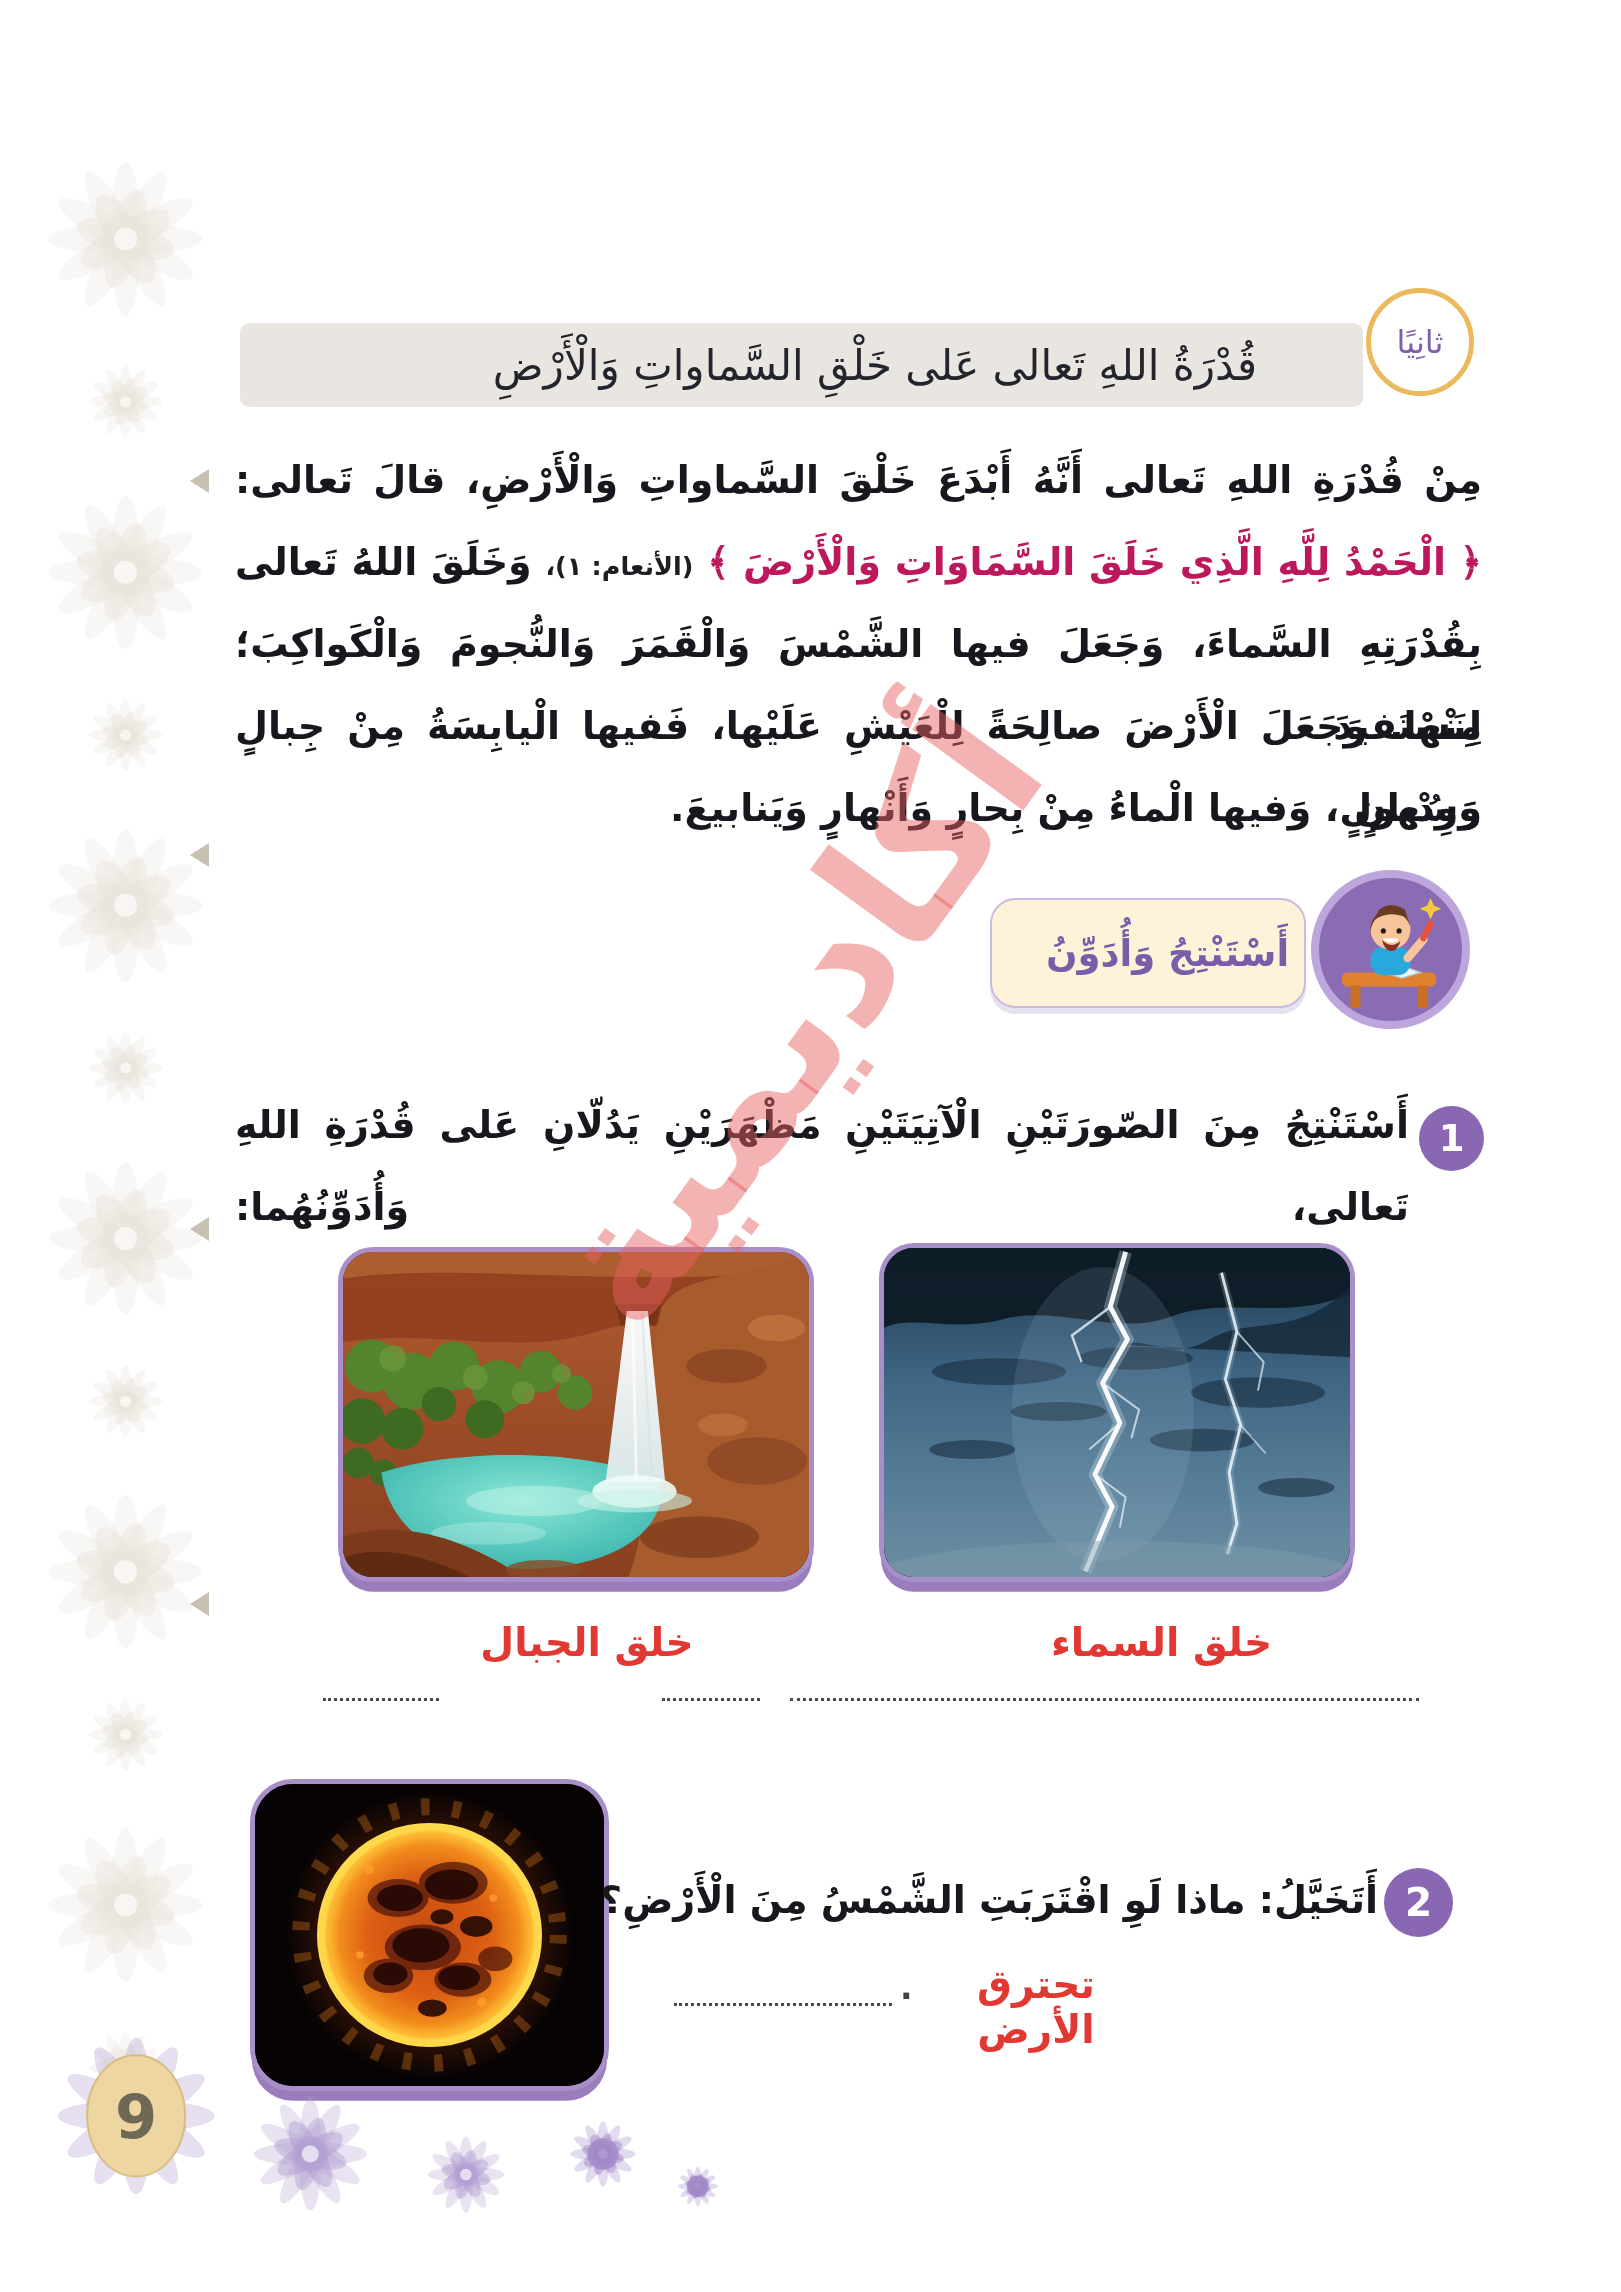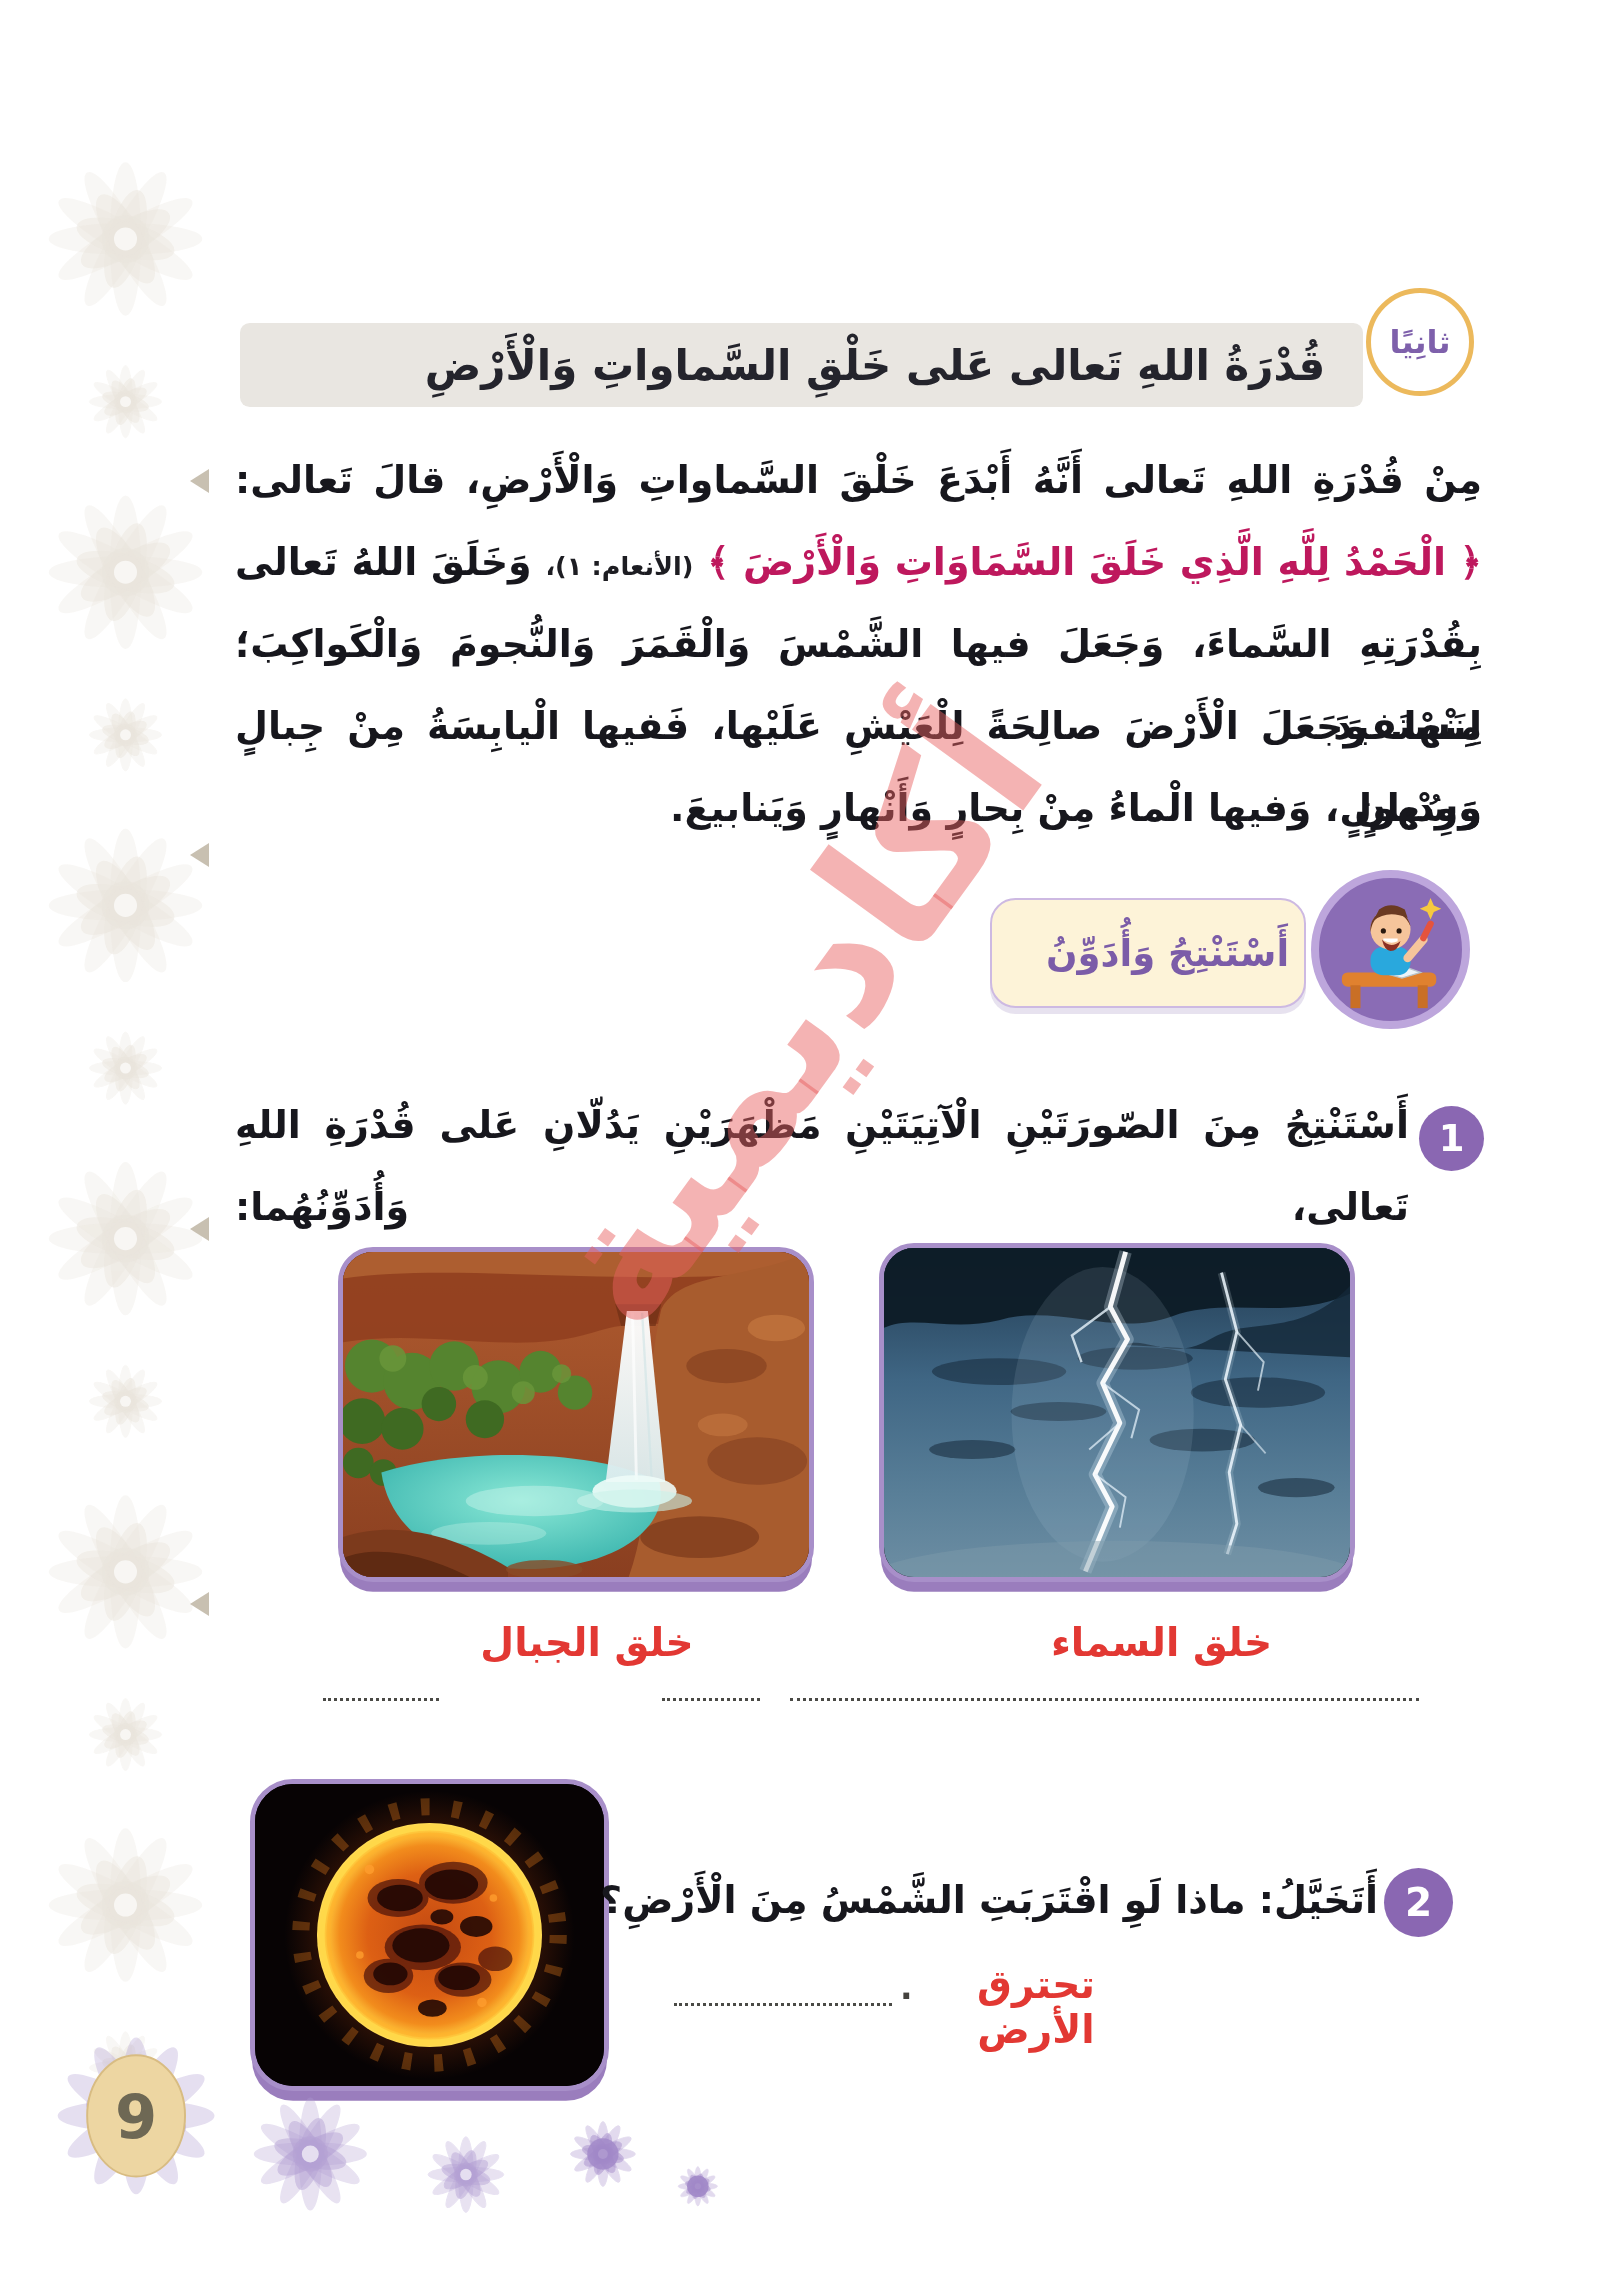--- a/index.html
+++ b/index.html
@@ -9,25 +9,25 @@
   
   .side-strip{position:absolute;left:43px;top:137px;opacity:.55;}
   .tri{position:absolute;left:190px;width:0;height:0;
        border-top:12.7px solid transparent;border-bottom:12.7px solid transparent;
        border-right:19.6px solid #c8c0b1;}
 
   
   .title-bar{position:absolute;left:240px;top:323px;width:1123px;height:84px;
              background:#e9e6e1;border-radius:9.8px;display:flex;align-items:center;
              justify-content:center;padding-left:147px;box-sizing:border-box;}
-  .title-bar .t{font-size:42px;font-weight:bold;color:#24242c;direction:rtl;white-space:nowrap;}
+  .title-bar .t{font-size:42px;font-weight:normal;color:#24242c;direction:rtl;white-space:nowrap;}
   .sec-badge{position:absolute;left:1366px;top:288px;width:108px;height:108px;border-radius:50%;
              background:#ffffff;border:5.9px solid #ecb95c;box-sizing:border-box;
              display:flex;align-items:center;justify-content:center;}
-  .sec-badge .t{color:#7e60ab;font-weight:bold;font-size:32px;direction:rtl;}
+  .sec-badge .t{color:#7e60ab;font-weight:normal;font-size:32px;direction:rtl;}
 
   
   .para{position:absolute;left:235px;top:439px;width:1247px;direction:rtl;
         font-weight:bold;color:#17171d;font-size:38px;}
   .para .line{height:82px;line-height:82px;text-align:justify;text-align-last:justify;}
   .para .line.last{text-align-last:right;}
   .verse{color:#be185d;}
   .vref{font-size:25.5px;color:#1d1d22;}
 
   

